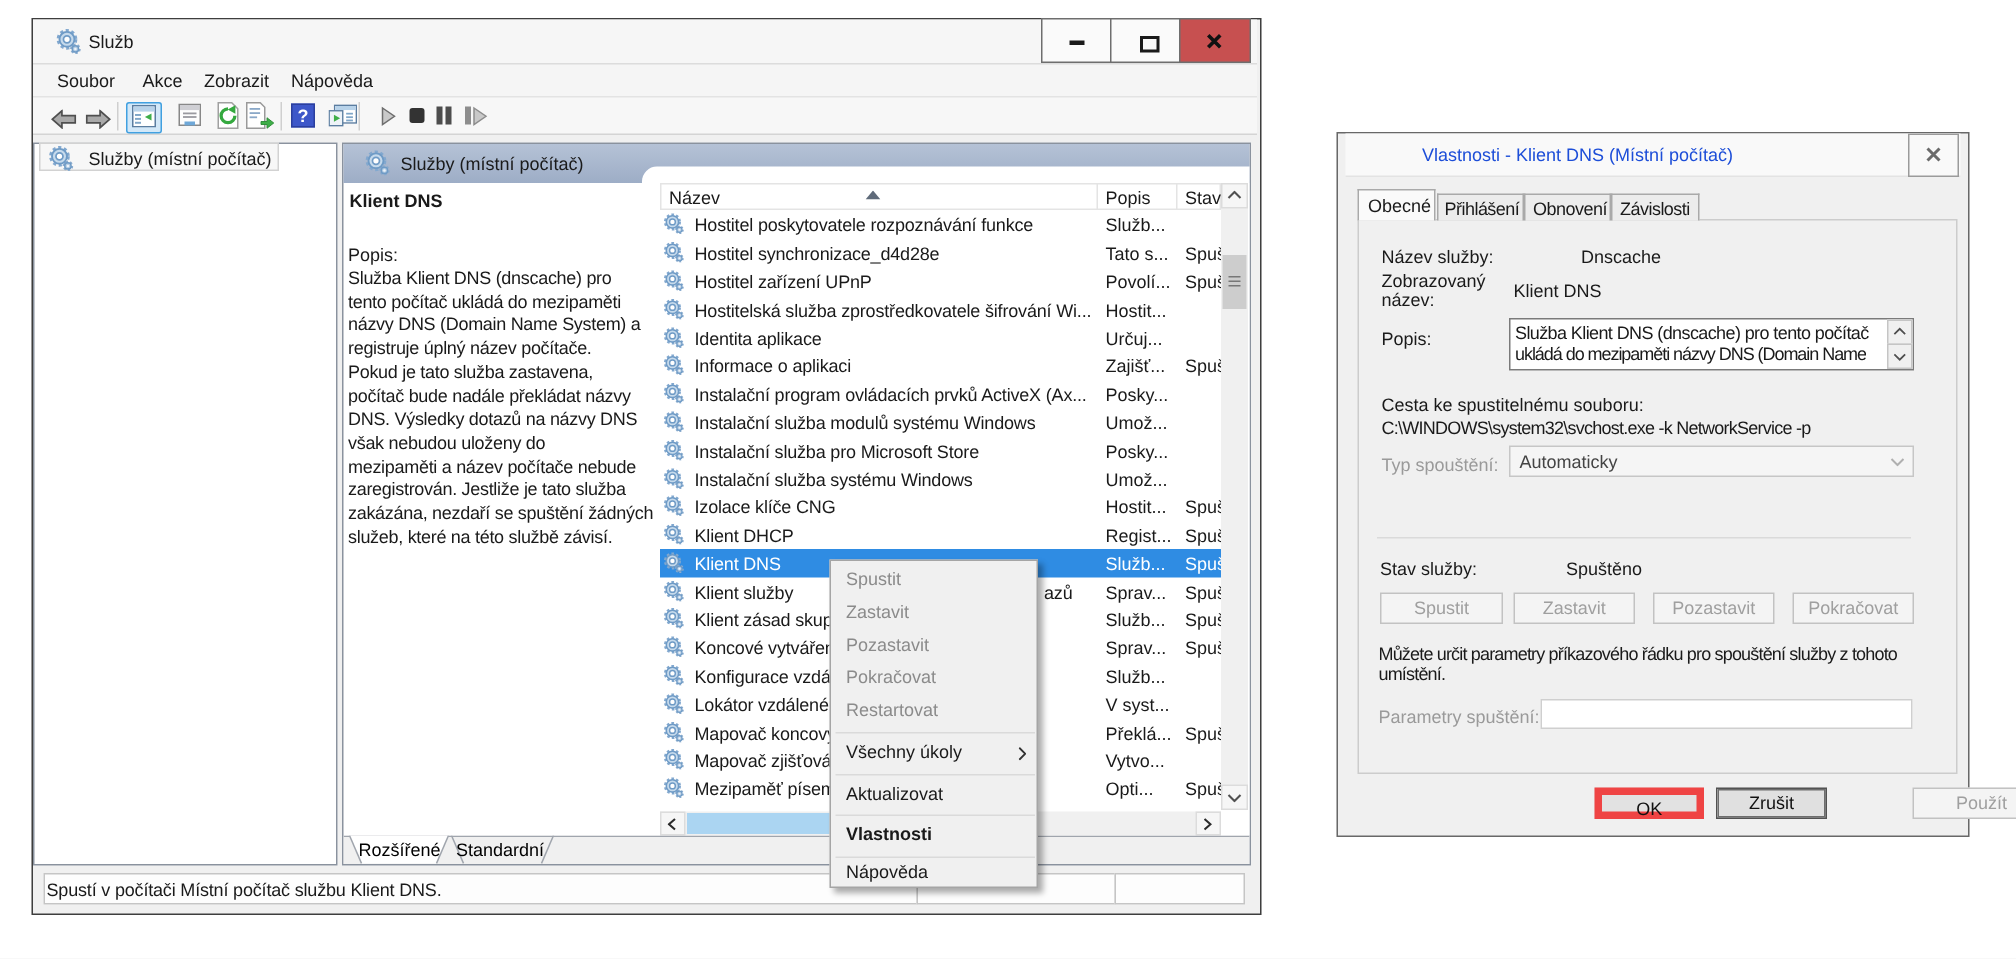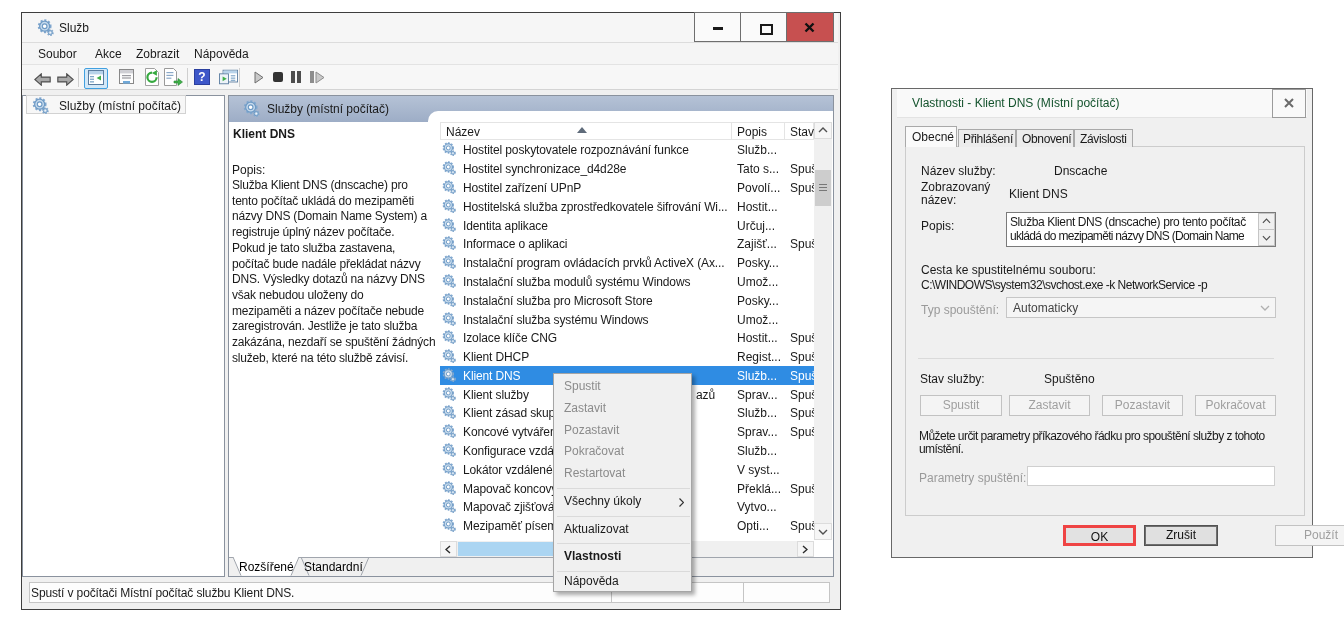--- a/index.html
+++ b/index.html
@@ -362,21 +362,21 @@
 <div class="sep" style="top:141.5px"></div>
 <div class="mi" style="top:144.5px">Aktualizovat</div>
 <div class="sep" style="top:169.2px"></div>
 <div class="mi" style="top:172.2px;font-weight:bold">Vlastnosti</div>
 <div class="sep" style="top:196.9px"></div>
 <div class="mi" style="top:197.9px;height:19px;line-height:19px">Nápověda</div>
 </div>
 
 <div class="a" style="left:891px;top:88px;width:422px;height:470px;border:1px solid #686868;background:#f0f0f0;box-sizing:border-box"></div>
 <div class="a" style="left:897px;top:89px;width:410px;height:29px;background:#f9f9f9;border-bottom:1px solid #e3e3e3;box-sizing:border-box"></div>
-<div class="t" style="left:912px;top:96px;color:#14532d">Vlastnosti - Klient DNS (Místní počítač)</div>
+<div class="t" style="left:948px;top:96px;color:#1d4ed8">Vlastnosti - Klient DNS (Místní počítač)</div>
 <div class="a" style="left:1272px;top:89px;width:34px;height:29px;background:#f9f9f9;border:1px solid #9b9b9b;box-sizing:border-box"></div>
 <svg class="a" style="left:1284px;top:98px" width="10" height="10" viewBox="0 0 10 10">
     <path d="M1 1 L9 9 M9 1 L1 9" stroke="#6b6b6b" stroke-width="2"></path>
   </svg>
 
 <div class="a" style="left:905px;top:146px;width:400px;height:370px;border:1px solid #cccccc;box-sizing:border-box"></div>
 <div class="a" style="left:958px;top:129px;width:58px;height:18px;background:#ececec;border:1px solid #a9a9a9;border-bottom:none;box-sizing:border-box"></div>
 <div class="t" style="left:963px;top:132px;letter-spacing:-0.35px">Přihlášení</div>
 <div class="a" style="left:1016px;top:129px;width:58px;height:18px;background:#ececec;border:1px solid #a9a9a9;border-bottom:none;box-sizing:border-box"></div>
 <div class="t" style="left:1022px;top:132px;letter-spacing:-0.35px">Obnovení</div>
@@ -413,15 +413,15 @@
 <div class="a" style="left:918px;top:358px;width:356px;height:1px;background:#dadada"></div>
 <div class="lbl" style="left:920px;top:372px">Stav služby:</div>
 <div class="lbl" style="left:1044px;top:372px">Spuštěno</div>
 <div class="dbtn" style="left:920px;top:395px;width:82px">Spustit</div>
 <div class="dbtn" style="left:1009px;top:395px;width:81px">Zastavit</div>
 <div class="dbtn" style="left:1102px;top:395px;width:81px">Pozastavit</div>
 <div class="dbtn" style="left:1195px;top:395px;width:81px">Pokračovat</div>
 <div class="a" style="left:919px;top:430px;width:400px;line-height:12.8px;letter-spacing:-0.55px;white-space:nowrap">Můžete určit parametry příkazového řádku pro spouštění služby z tohoto<br>umístění.</div>
 <div class="lbl gray" style="left:919px;top:471px">Parametry spuštění:</div>
 <div class="a" style="left:1027px;top:466px;width:248px;height:20px;background:#fff;border:1px solid #cfcfcf;box-sizing:border-box"></div>
-<div class="dbtn" style="left:1063px;top:525px;width:73px;background:#e2e2e2;border:3px solid #ef4444;color:#111">OK</div>
+<div class="dbtn" style="left:1063px;top:525px;width:73px;background:#e2e2e2;border:5px solid #ef4444;color:#111">OK</div>
 <div class="dbtn" style="left:1144px;top:525px;width:74px;background:#e0e0e0;border:1px solid #525252;box-shadow:inset 0 0 0 1px #6e6e6e;color:#111">Zrušit</div>
 <div class="dbtn" style="left:1275px;top:525px;width:92px">Použít</div>
 
 </body></html>

